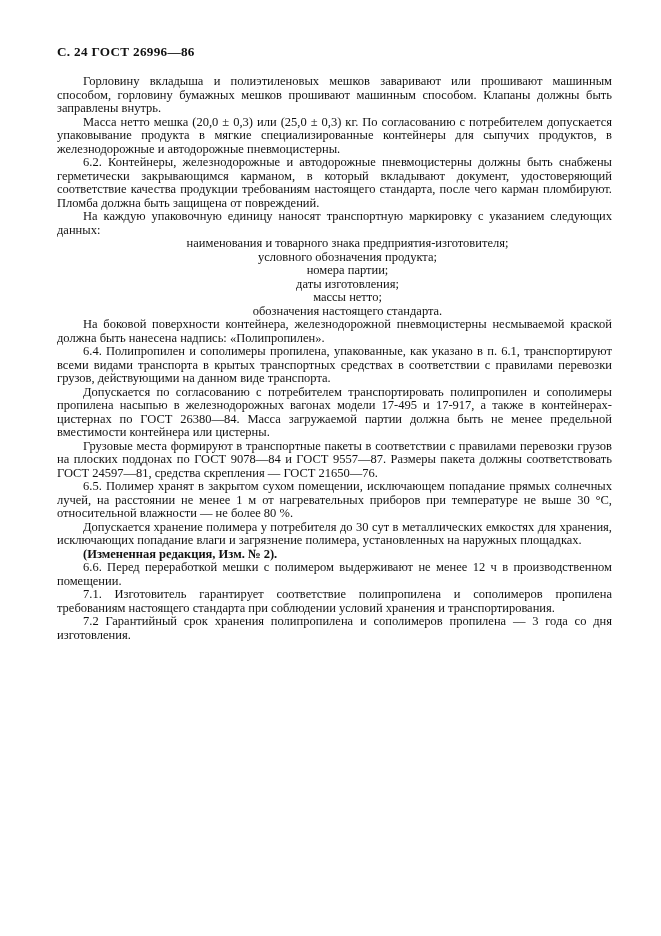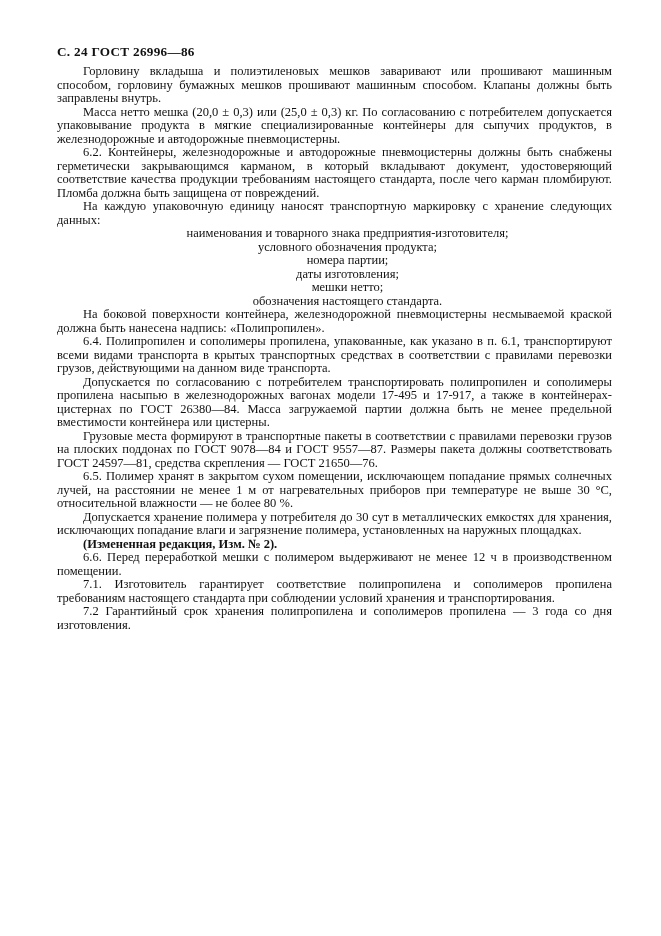--- a/index.html
+++ b/index.html
@@ -21,21 +21,21 @@
     left: 57px;
     top: 44px;
     font-size: 13.2px;
     font-weight: bold;
     letter-spacing: 0.3px;
     white-space: nowrap;
   }
   .body-col {
     position: absolute;
     left: 57px;
-    top: 65px;
+    top: 75px;
     width: 555px;
     font-size: 12.5px;
     line-height: 13.5px;
     text-align: justify;
   }
   p.para {
     margin: 0;
     text-indent: 26px;
     text-align: justify;
   }
@@ -61,27 +61,27 @@
 
 <div class="page">
 
   <div class="doc-header">С. 24 ГОСТ 26996—86</div>
 
   <div class="body-col">
 
     <p class="para">Горловину вкладыша и полиэтиленовых мешков заваривают или прошивают машинным способом, горловину бумажных мешков прошивают машинным способом. Клапаны должны быть заправлены внутрь.</p>
     <p class="para">Масса нетто мешка (20,0 ± 0,3) или (25,0 ± 0,3) кг. По согласованию с потребителем допускается упаковывание продукта в мягкие специализированные контейнеры для сыпучих продуктов, в железнодорожные и автодорожные пневмоцистерны.</p>
     <p class="para">6.2. Контейнеры, железнодорожные и автодорожные пневмоцистерны должны быть снабжены герметически закрывающимся карманом, в который вкладывают документ, удостоверяющий соответствие качества продукции требованиям настоящего стандарта, после чего карман пломбируют. Пломба должна быть защищена от повреждений.</p>
-    <p class="para">На каждую упаковочную единицу наносят транспортную маркировку с хранение следующих данных:</p>
+    <p class="para">На каждую упаковочную единицу наносят транспортную маркировку с указанием следующих данных:</p>
 
     <p class="list-item">наименования и товарного знака предприятия-изготовителя;</p>
     <p class="list-item">условного обозначения продукта;</p>
     <p class="list-item">номера партии;</p>
     <p class="list-item">даты изготовления;</p>
-    <p class="list-item">мешки нетто;</p>
+    <p class="list-item">массы нетто;</p>
     <p class="list-item">обозначения настоящего стандарта.</p>
 
     <p class="para">На боковой поверхности контейнера, железнодорожной пневмоцистерны несмываемой краской должна быть нанесена надпись: «Полипропилен».</p>
     <p class="para">6.4. Полипропилен и сополимеры пропилена, упакованные, как указано в п. 6.1, транспортируют всеми видами транспорта в крытых транспортных средствах в соответствии с правилами перевозки грузов, действующими на данном виде транспорта.</p>
     <p class="para">Допускается по согласованию с потребителем транспортировать полипропилен и сополимеры пропилена насыпью в железнодорожных вагонах модели 17-495 и 17-917, а также в контейнерах-цистернах по ГОСТ 26380—84. Масса загружаемой партии должна быть не менее предельной вместимости контейнера или цистерны.</p>
     <p class="para">Грузовые места формируют в транспортные пакеты в соответствии с правилами перевозки грузов на плоских поддонах по ГОСТ 9078—84 и ГОСТ 9557—87. Размеры пакета должны соответствовать ГОСТ 24597—81, средства скрепления — ГОСТ 21650—76.</p>
     <p class="para">6.5. Полимер хранят в закрытом сухом помещении, исключающем попадание прямых солнечных лучей, на расстоянии не менее 1 м от нагревательных приборов при температуре не выше 30 °С, относительной влажности — не более 80 %.</p>
     <p class="para">Допускается хранение полимера у потребителя до 30 сут в металлических емкостях для хранения, исключающих попадание влаги и загрязнение полимера, установленных на наружных площадках.</p>
     <p class="para amendment">(Измененная редакция, Изм. № 2).</p>
     <p class="para">6.6. Перед переработкой мешки с полимером выдерживают не менее 12 ч в производственном помещении.</p>

